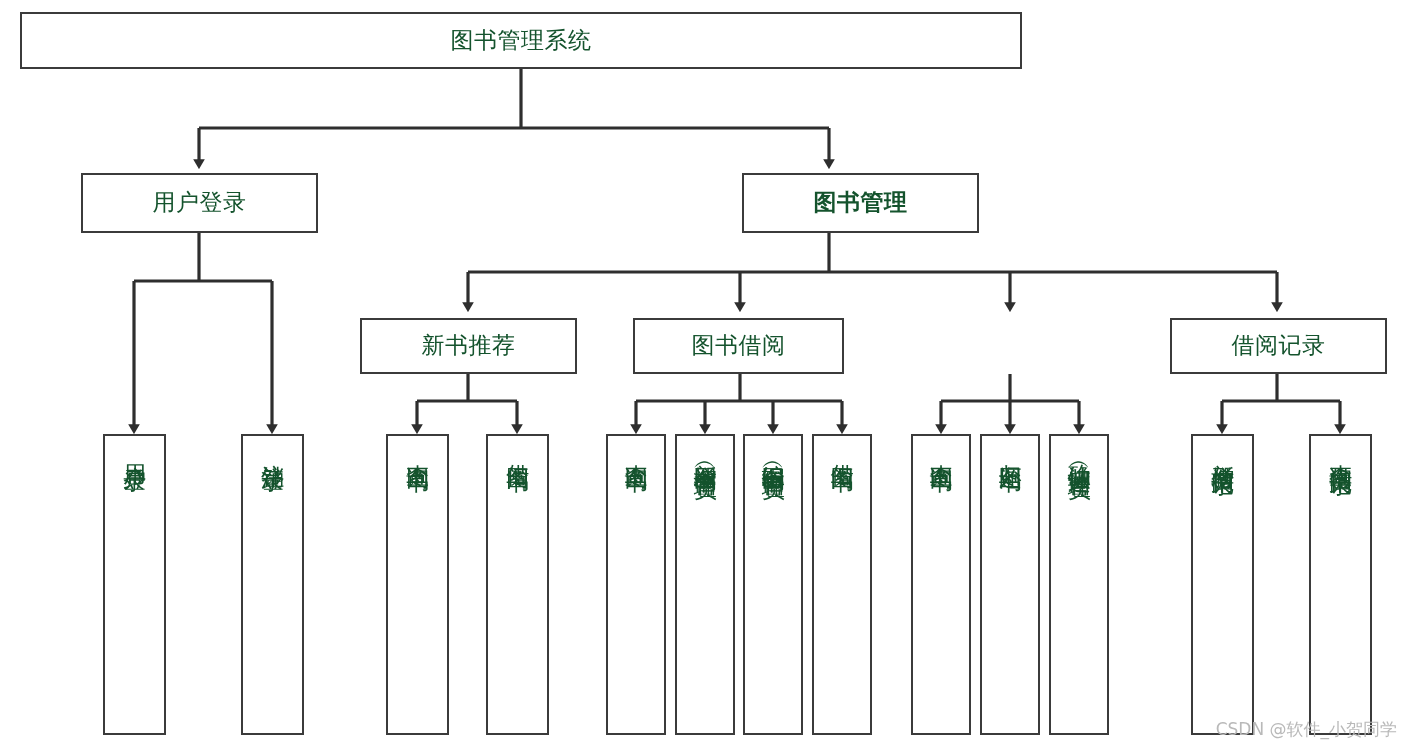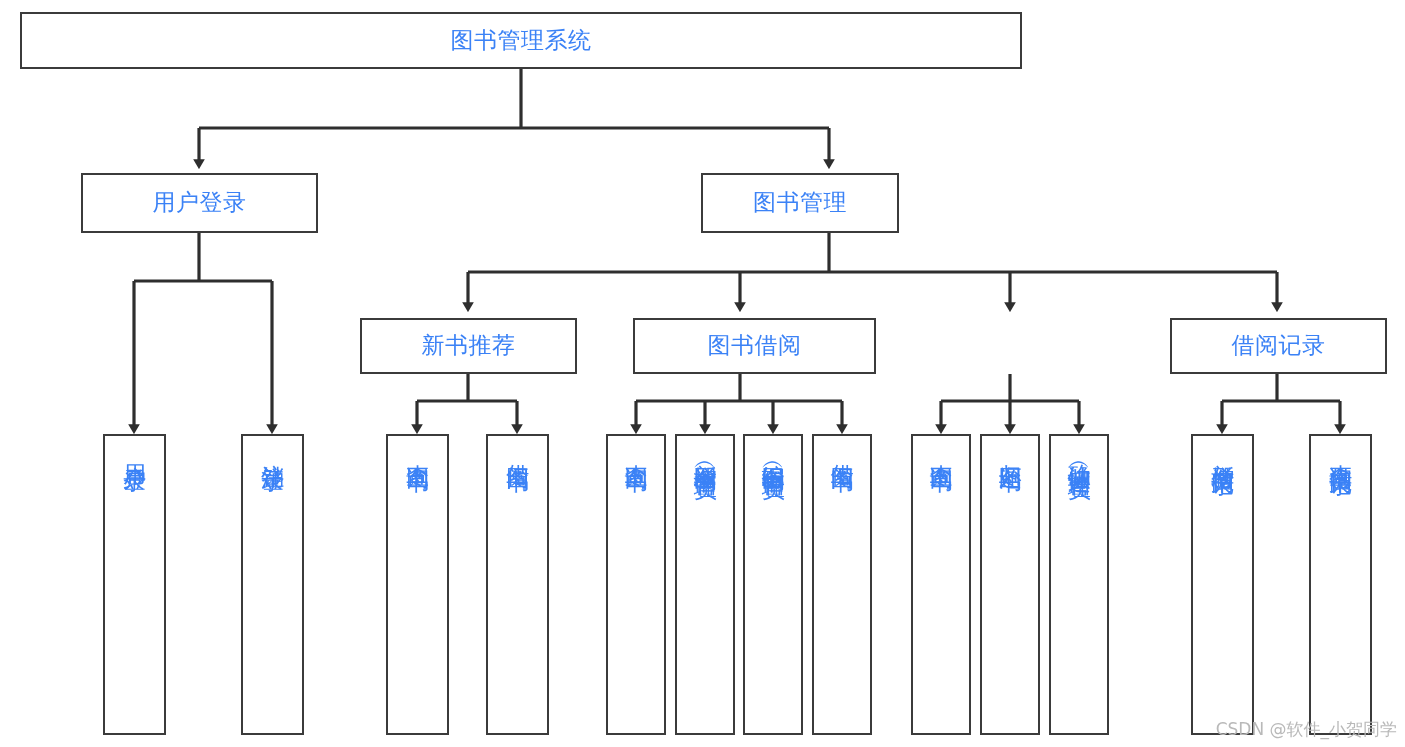--- a/index.html
+++ b/index.html
@@ -30,21 +30,21 @@
   }
   .node {
     position: absolute;
     box-sizing: border-box;
     background: #ffffff;
     border: 2.5px solid #3b3b3b;
     display: flex;
     align-items: center;
     justify-content: center;
     text-align: center;
-    color: #3b82f6;
+    color: #14532d;
     letter-spacing: 0.5px;
     z-index: 2;
   }
   .node-label {
     display: block;
     line-height: 1.18;
   }
   .node.horiz .node-label {
     font-size: 23px;
     writing-mode: horizontal-tb;
@@ -128,28 +128,28 @@
     </g>
   </svg>
 
   <div class="node horiz" style="left:20px; top:12px; width:1002px; height:57px;">
     <span class="node-label">图书管理系统</span>
   </div>
 
   <div class="node horiz" style="left:81px; top:173px; width:237px; height:60px;">
     <span class="node-label">用户登录</span>
   </div>
-  <div class="node horiz" style="left:701px; top:173px; width:198px; height:60px;">
+  <div class="node horiz" style="left:742px; top:173px; width:237px; height:60px;font-weight:bold;">
     <span class="node-label">图书管理</span>
   </div>
 
   <div class="node horiz" style="left:360px; top:318px; width:217px; height:56px;">
     <span class="node-label">新书推荐</span>
   </div>
-  <div class="node horiz" style="left:633px; top:318px; width:243px; height:56px;">
+  <div class="node horiz" style="left:633px; top:318px; width:211px; height:56px;">
     <span class="node-label">图书借阅</span>
   </div>
   <div class="node horiz" style="left:1170px; top:318px; width:217px; height:56px;">
     <span class="node-label">借阅记录</span>
   </div>
 
   <div class="node vert" style="left:103px; top:434px; width:63px; height:301px;">
     <span class="node-label">用户登录</span>
   </div>
   <div class="node vert" style="left:241px; top:434px; width:63px; height:301px;">

